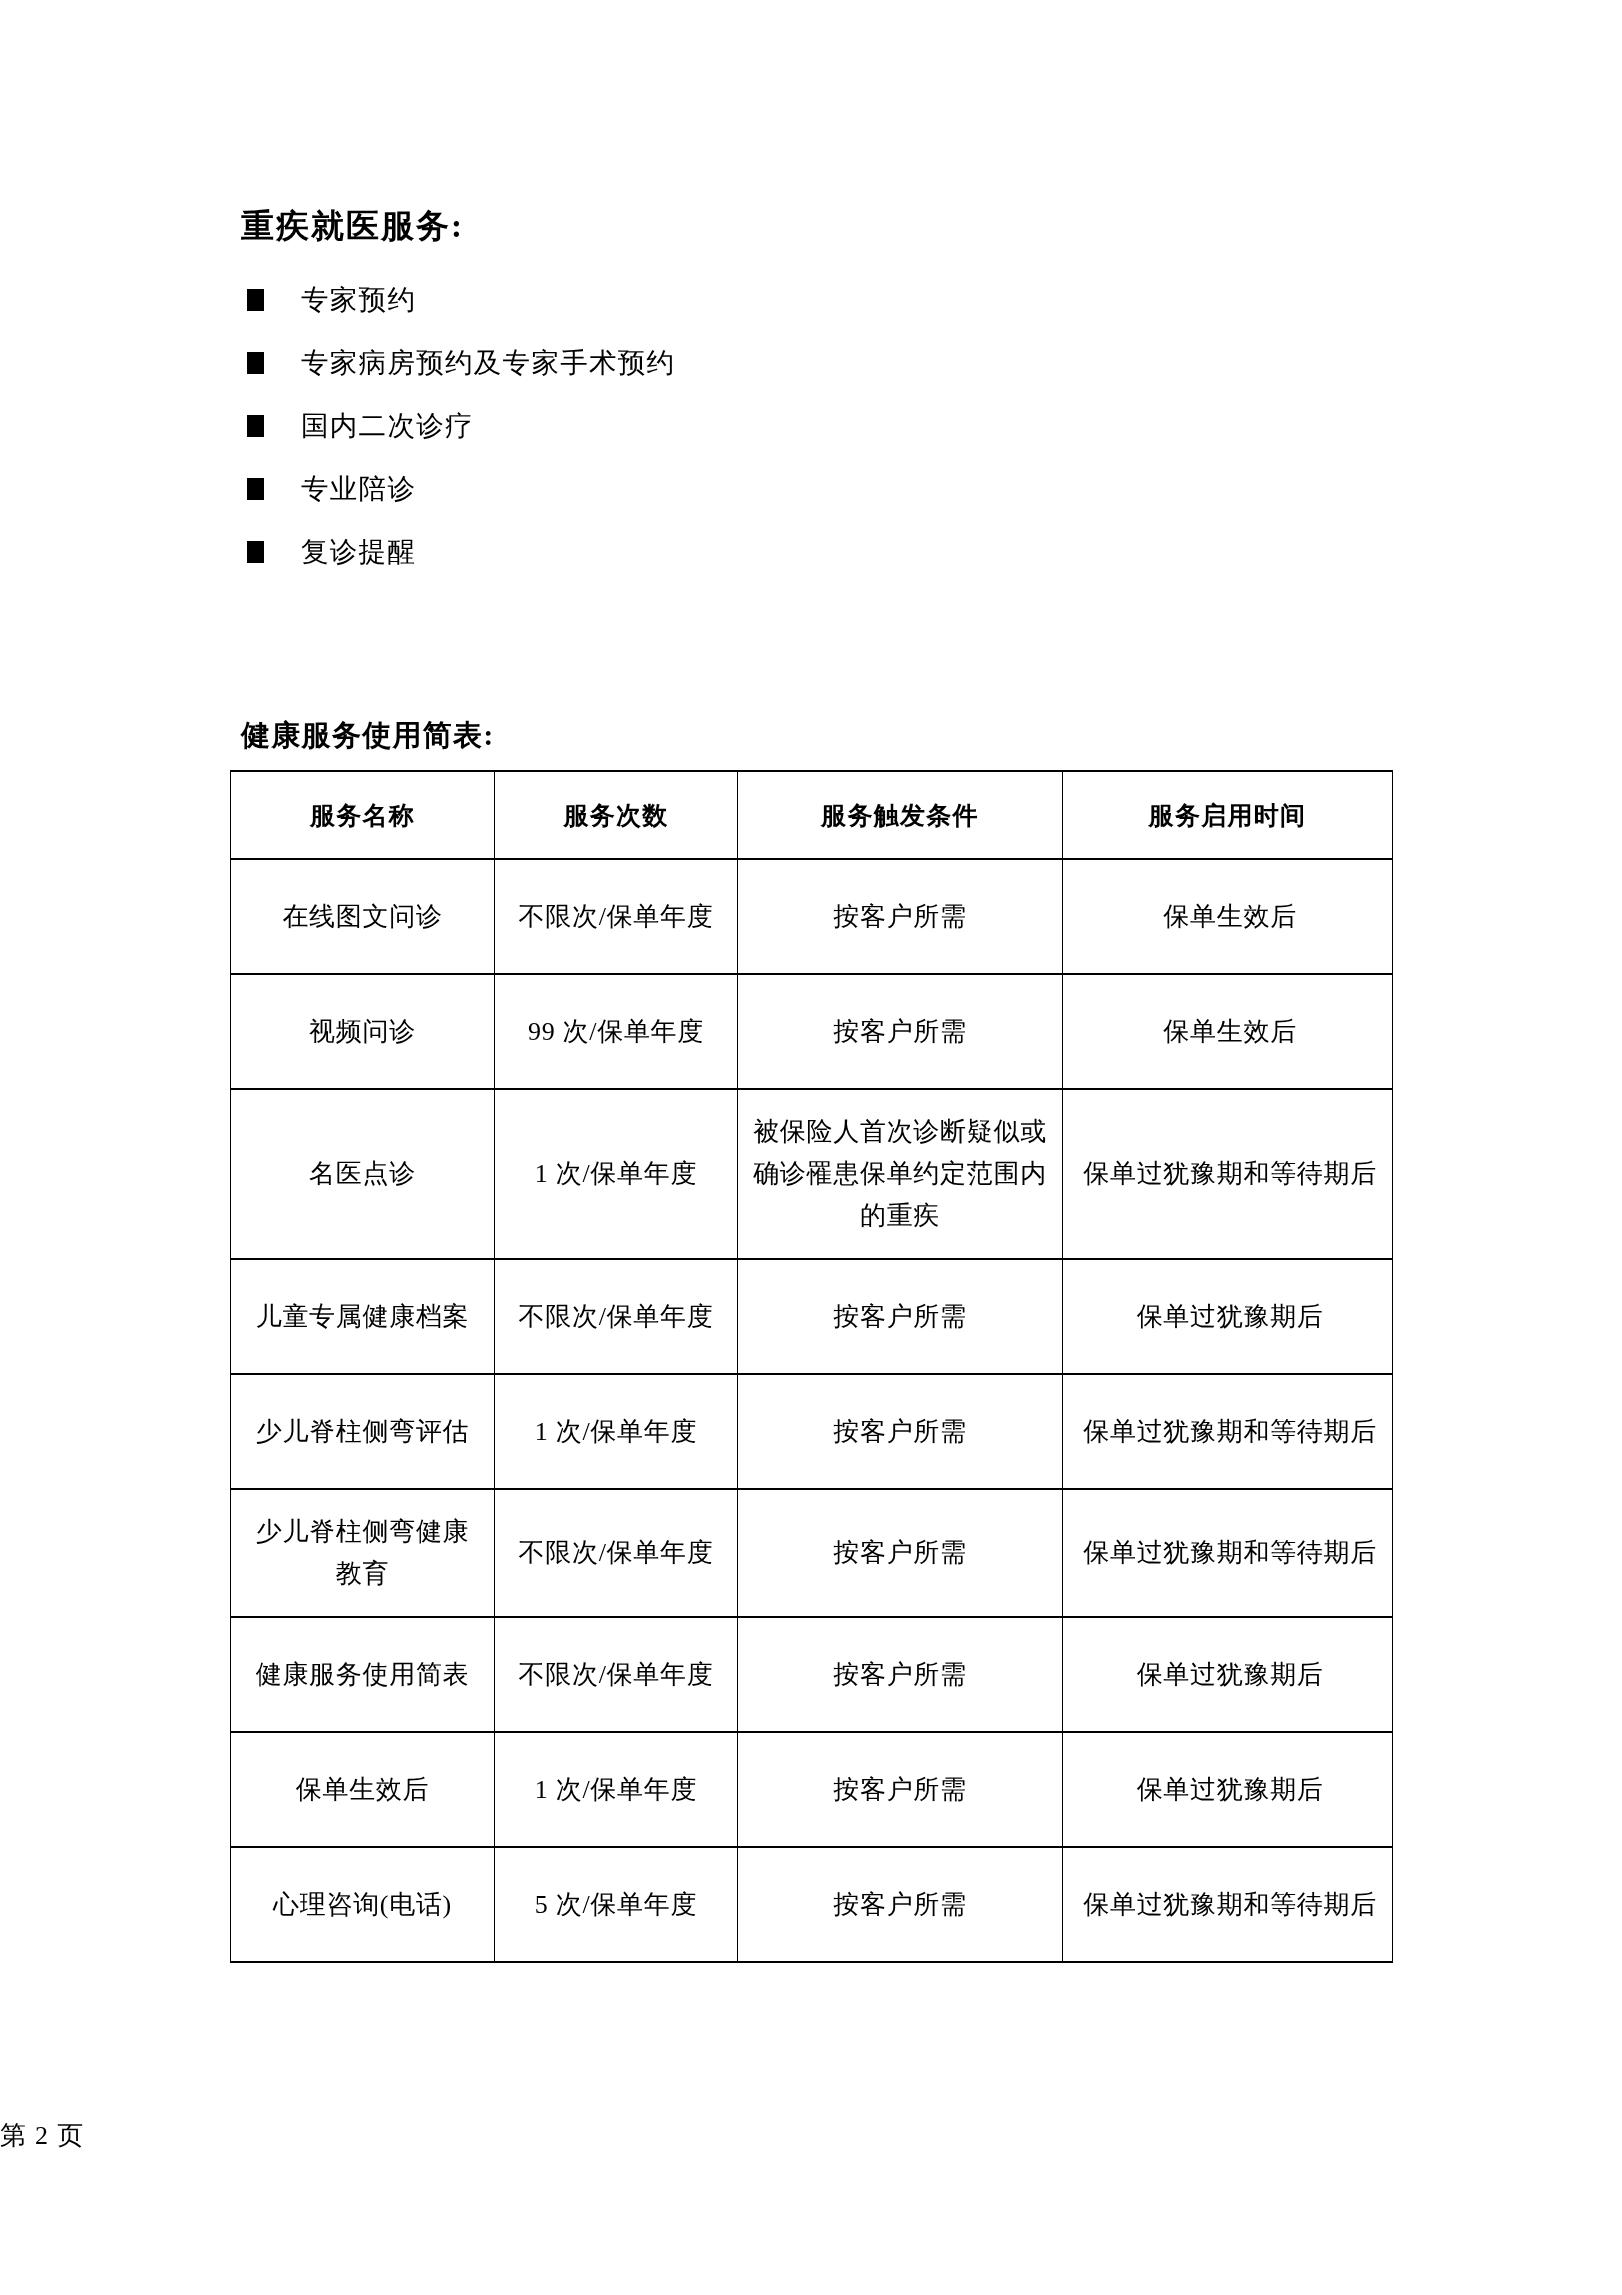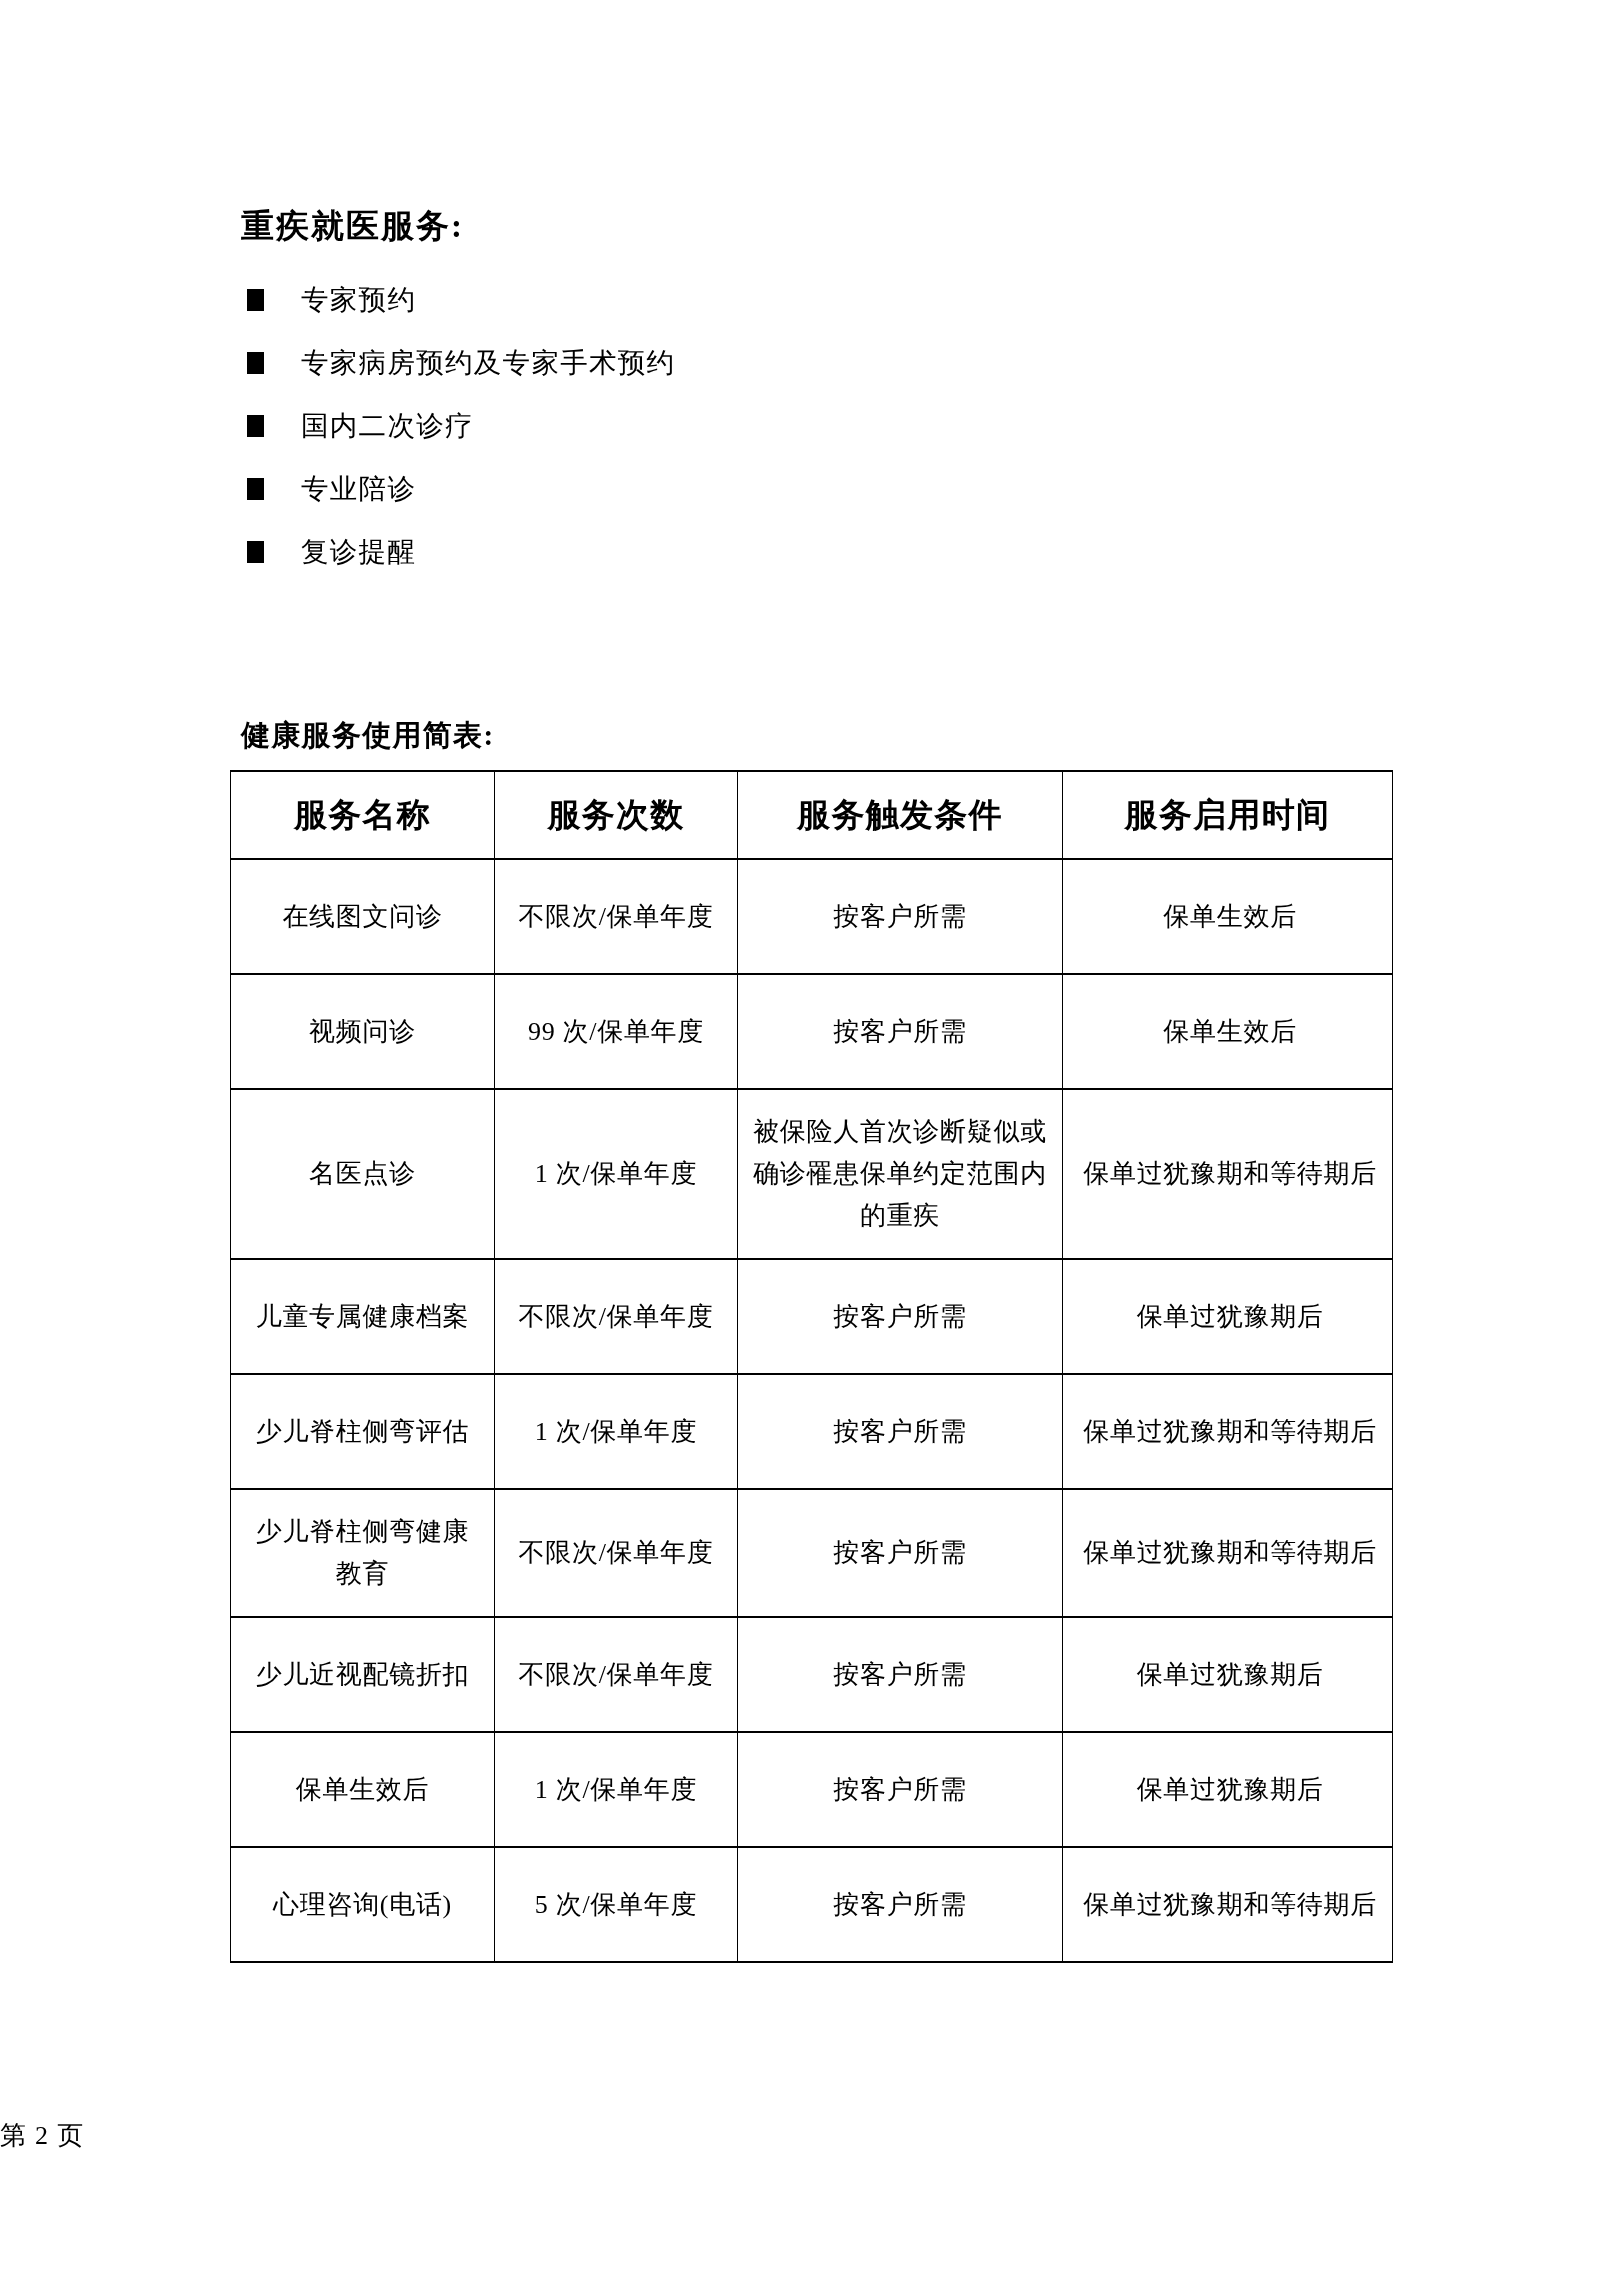--- a/index.html
+++ b/index.html
@@ -35,21 +35,21 @@
     width:1161px; border-collapse:collapse; table-layout:fixed;
   }
   .service-table th, .service-table td {
     border:1.3px solid #000;
     border-top-width:2.6px; border-bottom-width:2.6px;
     overflow:hidden;
   }
   .service-table th {
     height:86px;
     font-family:"Liberation Sans", sans-serif;
-    font-weight:bold; font-size:33px; letter-spacing:1.3px;
+    font-weight:bold; font-size:25px; letter-spacing:1.3px;
     text-align:center; vertical-align:middle;
     padding:0 6.5px;
   }
   .service-table td {
     font-size:26px; line-height:42px; letter-spacing:0.7px;
     text-align:center; vertical-align:middle;
     padding:21px 13px;
   }
   .service-table td.col3 {
     text-align:center; padding-left:15.7px; padding-right:10.5px;
@@ -137,21 +137,21 @@
         <td class="col2">按客户所需</td>
         <td class="col3">保单过犹豫期和等待期后</td>
       </tr>
       <tr>
         <td class="col0">少儿脊柱侧弯健康教育</td>
         <td class="col1">不限次/保单年度</td>
         <td class="col2">按客户所需</td>
         <td class="col3">保单过犹豫期和等待期后</td>
       </tr>
       <tr>
-        <td class="col0">少儿近视配镜折扣</td>
+        <td class="col0">健康服务使用简表</td>
         <td class="col1">不限次/保单年度</td>
         <td class="col2">按客户所需</td>
         <td class="col3">保单过犹豫期后</td>
       </tr>
       <tr>
         <td class="col0">保单生效后</td>
         <td class="col1">1 次/保单年度</td>
         <td class="col2">按客户所需</td>
         <td class="col3">保单过犹豫期后</td>
       </tr>

